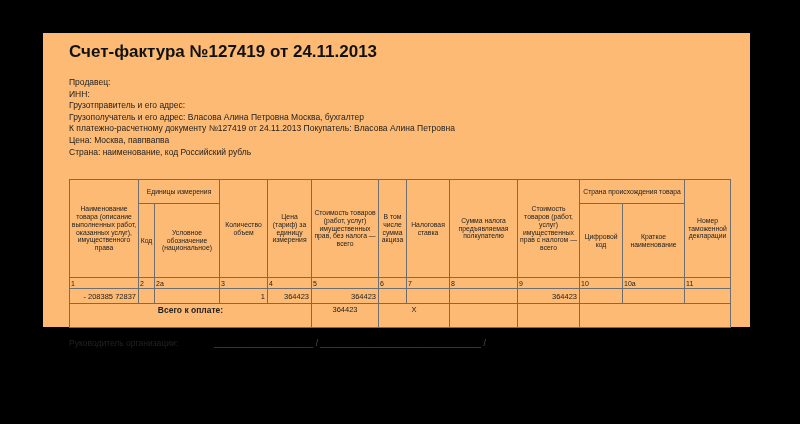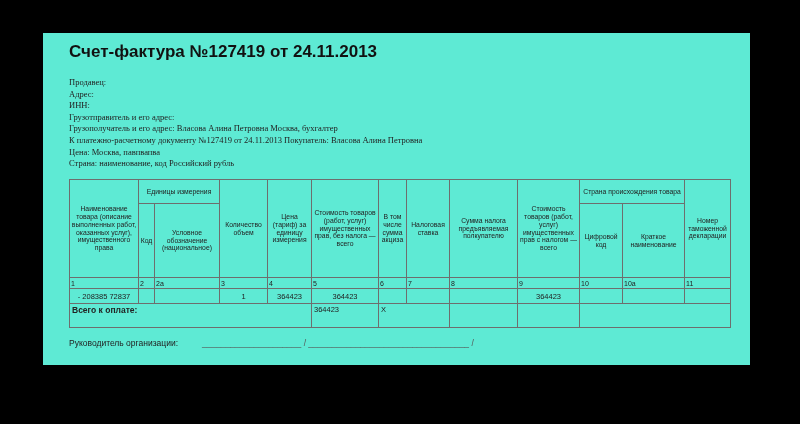--- a/index.html
+++ b/index.html
@@ -10,41 +10,41 @@
     background: #000;
     font-family: "Liberation Sans", sans-serif;
     color: #1a1a1a;
     overflow: hidden;
   }
   .page {
     position: absolute;
     left: 43px;
     top: 33px;
     width: 707px;
-    height: 332px;
-    background: #5eead4;
+    height: 294px;
+    background: #fdba74;
   }
   .title {
     position: absolute;
     left: 26px;
     top: 9px;
     font-size: 17px;
     font-weight: bold;
     color: #111;
     white-space: nowrap;
   }
   .info {
     position: absolute;
     left: 26px;
     top: 44px;
     font-size: 8.5px;
     line-height: 11.6px;
     color: #222;
   }
-  .info div { white-space: nowrap; font-family: Liberation Serif, serif; }
+  .info div { white-space: nowrap; }
 
   table.inv {
     position: absolute;
     left: 26px;
     top: 146px;
     border-collapse: collapse;
     table-layout: fixed;
     width: 661px;
   }
   table.inv td {
@@ -56,30 +56,30 @@
     font-size: 6.8px;
     line-height: 1.14;
     text-align: center;
     vertical-align: middle;
     padding: 1px;
   }
   tr.r-group { height: 24px; }
   tr.r-sub   { height: 74px; }
   tr.r-num   { height: 11px; }
   tr.r-data  { height: 15px; }
-  tr.r-total { height: 24px; }
+  tr.r-total { height: 24px; text-align: center; }
   td.num {
     font-size: 7px;
     text-align: left;
     vertical-align: middle;
     padding: 0 1px;
   }
   td.val {
     font-size: 7.5px;
-    text-align: center;
+    text-align: right;
     vertical-align: middle;
     padding: 0 2px;
     white-space: nowrap;
   }
   tr.r-total td {
     vertical-align: top;
     font-size: 7.5px;
     padding: 1px 2px;
   }
   tr.r-total td.total-label {
@@ -90,32 +90,31 @@
   .footer {
     position: absolute;
     left: 26px;
     top: 303px;
     font-size: 8.5px;
     line-height: 14.5px;
     color: #222;
   }
   .sig-row { display: flex; }
   .sig-label { width: 133px; white-space: nowrap; }
-  .sig-line  { color: #555; white-space: nowrap; }
+  .sig-line  { color: #555; white-space: nowrap; margin-left: 12px; }
 </style>
 </head>
 <body>
 
 <div class="page">
 
   <div class="title">Счет-фактура №127419 от 24.11.2013</div>
 
   <div class="info">
     <div>Продавец:</div>
-    <div>Адрес:</div>
     <div>ИНН:</div>
     <div>Грузотправитель и его адрес:</div>
     <div>Грузополучатель и его адрес: Власова Алина Петровна Москва, бухгалтер</div>
     <div>К платежно-расчетному документу №127419 от 24.11.2013 Покупатель: Власова Алина Петровна</div>
     <div>Цена: Москва, павпвапва</div>
     <div>Страна: наименование, код Российский рубль</div>
   </div>
 
   <table class="inv">
     <colgroup>

